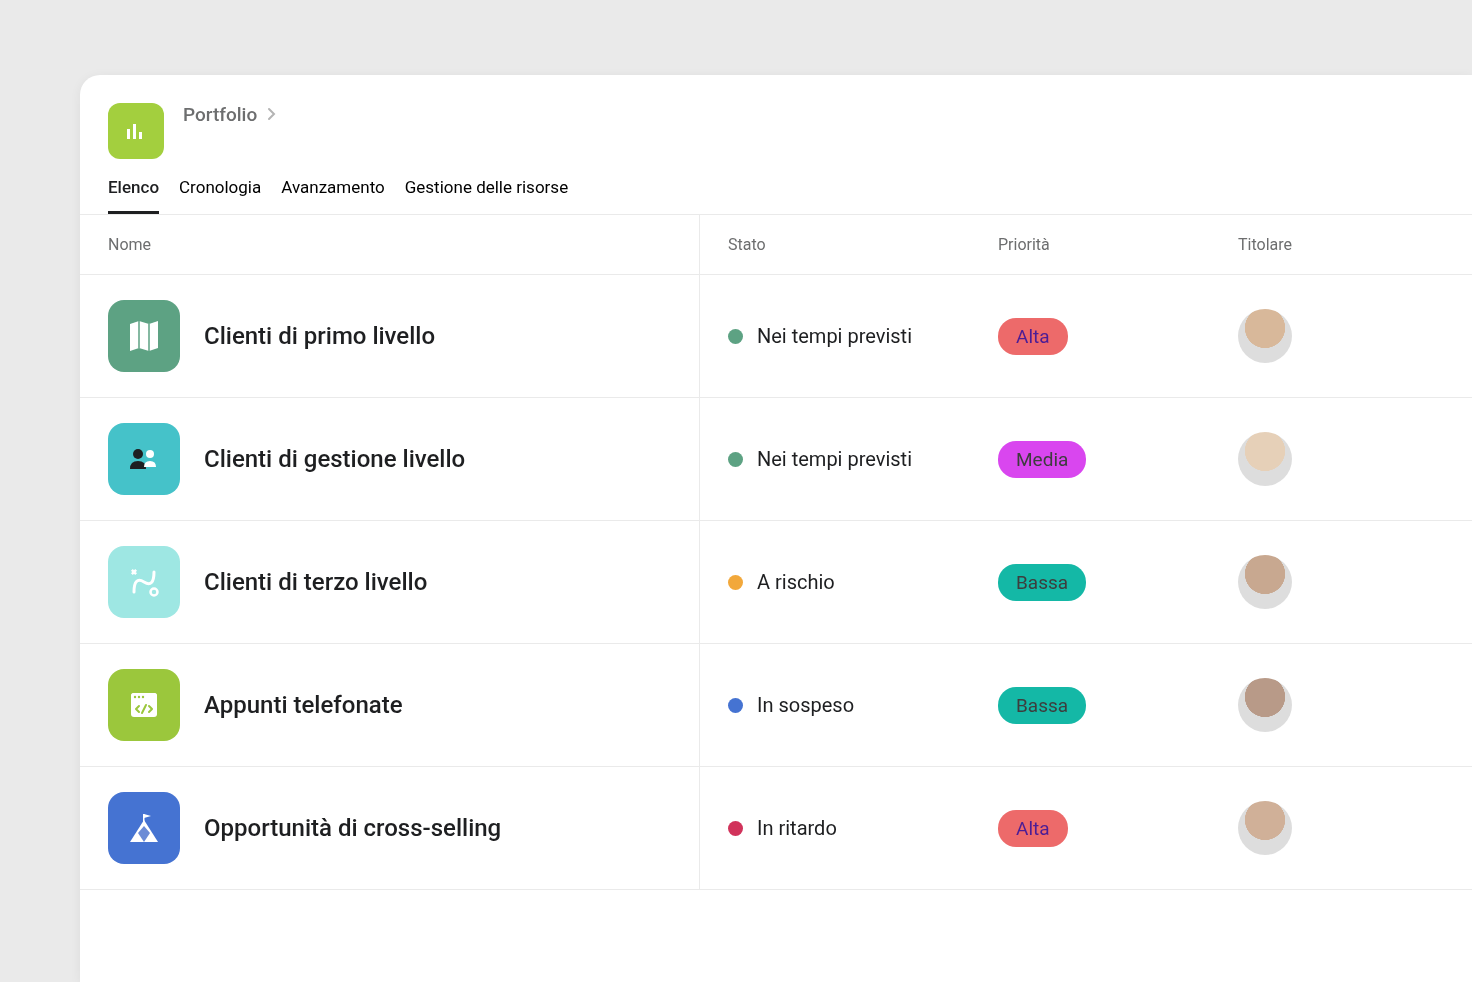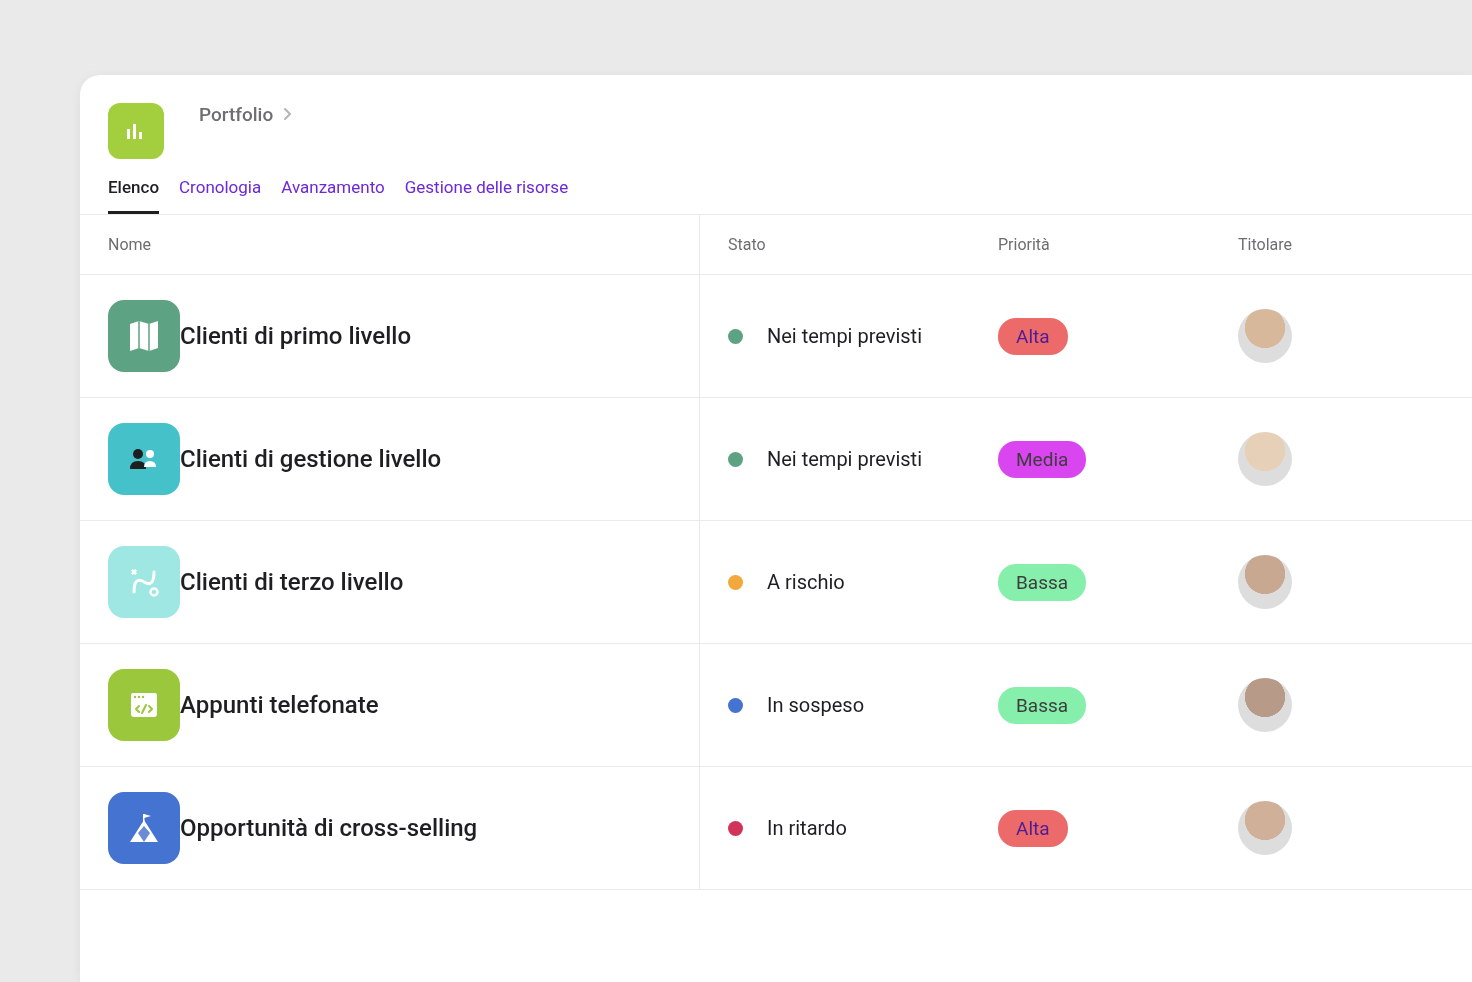--- a/index.html
+++ b/index.html
@@ -19,21 +19,21 @@
       min-height: calc(100% - 75px);
       box-shadow: 0 2px 12px rgba(0,0,0,0.06);
       overflow: hidden;
     }
     .header {
       padding: 28px 28px 0 28px;
     }
     .header-top {
       display: flex;
       align-items: flex-start;
-      gap: 35px;
+      gap: 19px;
     }
     .portfolio-icon {
       width: 56px;
       height: 56px;
       border-radius: 12px;
       background: #a3cf3e;
       display: flex;
       align-items: center;
       justify-content: center;
       flex-shrink: 0;
@@ -61,21 +61,21 @@
       letter-spacing: -0.3px;
     }
     .tabs {
       display: flex;
       gap: 20px;
       margin-top: 18px;
       padding-left: 0;
     }
     .tab {
       font-size: 17px;
-      color: #6d28d9;
+      color: #000000;
       padding-bottom: 14px;
       cursor: pointer;
       border-bottom: 3px solid transparent;
     }
     .tab.active {
       color: #1e1f21;
       font-weight: 500;
       border-bottom: 3px solid #1e1f21;
     }
     .table-header {
@@ -98,59 +98,60 @@
       min-height: 123px;
       cursor: pointer;
     }
     .cell {
       display: flex;
       align-items: center;
       padding: 0 28px;
     }
     .cell-name {
       border-right: 1px solid #eaeaea;
+      gap: 24px;
     }
     .project-icon {
       width: 72px;
       height: 72px;
       border-radius: 16px;
       display: flex;
       align-items: center;
       justify-content: center;
       flex-shrink: 0;
     }
     .project-name {
       font-size: 24px;
       font-weight: 500;
       color: #1e1f21;
     }
     .status {
       display: flex;
       align-items: center;
-      gap: 24px;
+      gap: 14px;
       font-size: 20px;
       color: #1e1f21;
     }
     .status-dot {
       width: 15px;
       height: 15px;
       border-radius: 50%;
     }
     .priority-pill {
       display: inline-block;
       padding: 7px 18px;
       border-radius: 18px;
       font-size: 19px;
       font-weight: 400;
       color: #fff;
       width: fit-content;
     }
     .priority-alta { background: #ed6a6a; color: #4c1d95; }
     .priority-media { background: #d946ef; color: #3d3d3d; }
-    .priority-bassa { background: #86efac; color: #3d3d3d; }
+    .priority-bassa { background: #14b8a6; color: #3d3d3d; }
     .avatar {
       width: 54px;
       height: 54px;
       border-radius: 50%;
       background: #e8e8e8;
       flex-shrink: 0;
     }
     .bg-green { background: #5da283; }
     .bg-teal { background: #45c2c9; }
     .bg-lightteal { background: #9ee7e3; }

